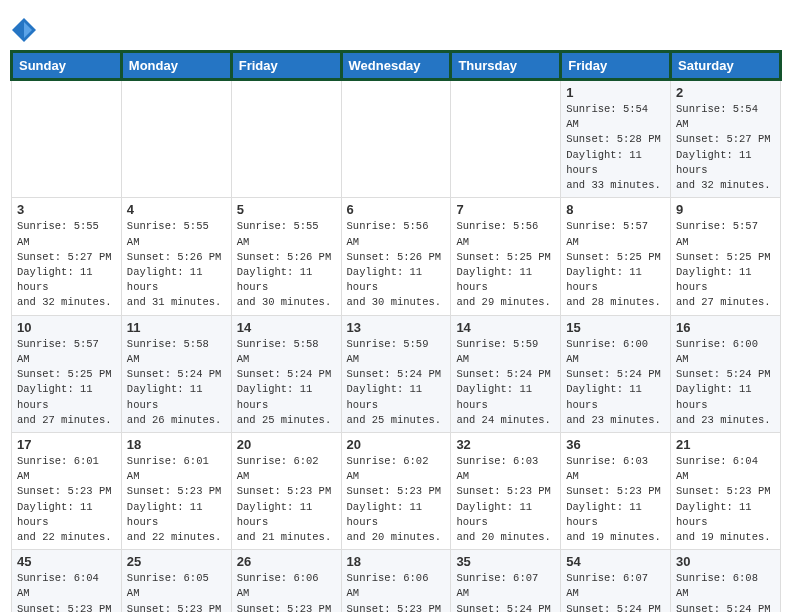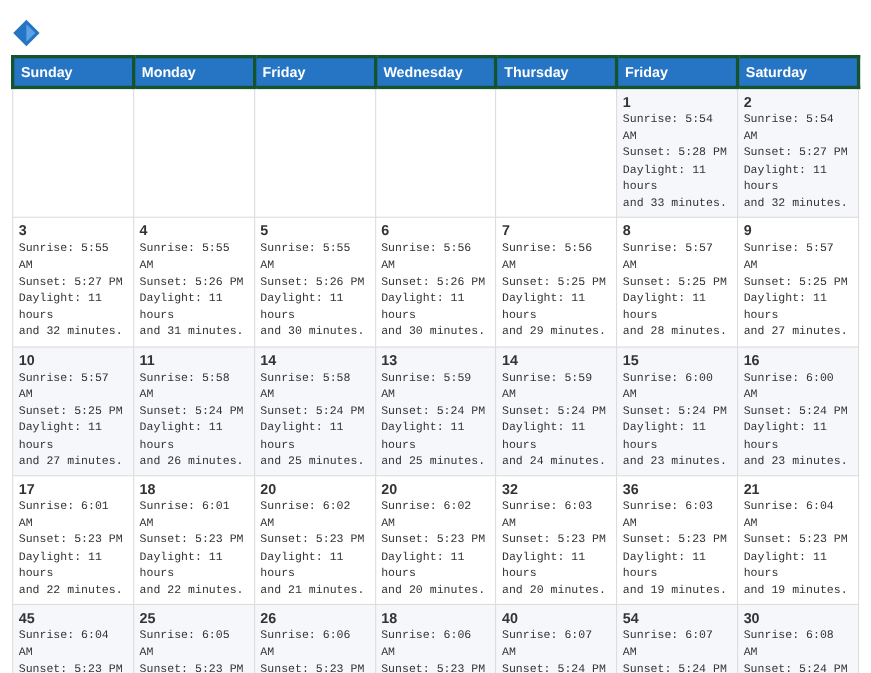--- a/index.html
+++ b/index.html
@@ -237,21 +237,21 @@
         </td>
         <td>
           <div class="day-num">26</div>
           <div class="day-info">Sunrise: 6:06 AM<br>Sunset: 5:23 PM<br>Daylight: 11 hours<br>and 17 minutes.</div>
         </td>
         <td>
           <div class="day-num">18</div>
           <div class="day-info">Sunrise: 6:06 AM<br>Sunset: 5:23 PM<br>Daylight: 11 hours<br>and 17 minutes.</div>
         </td>
         <td>
-          <div class="day-num">40</div>
+          <div class="day-num">35</div>
           <div class="day-info">Sunrise: 6:07 AM<br>Sunset: 5:24 PM<br>Daylight: 11 hours<br>and 16 minutes.</div>
         </td>
         <td>
           <div class="day-num">54</div>
           <div class="day-info">Sunrise: 6:07 AM<br>Sunset: 5:24 PM<br>Daylight: 11 hours<br>and 16 minutes.</div>
         </td>
         <td>
           <div class="day-num">30</div>
           <div class="day-info">Sunrise: 6:08 AM<br>Sunset: 5:24 PM<br>Daylight: 11 hours<br>and 16 minutes.</div>
         </td>

